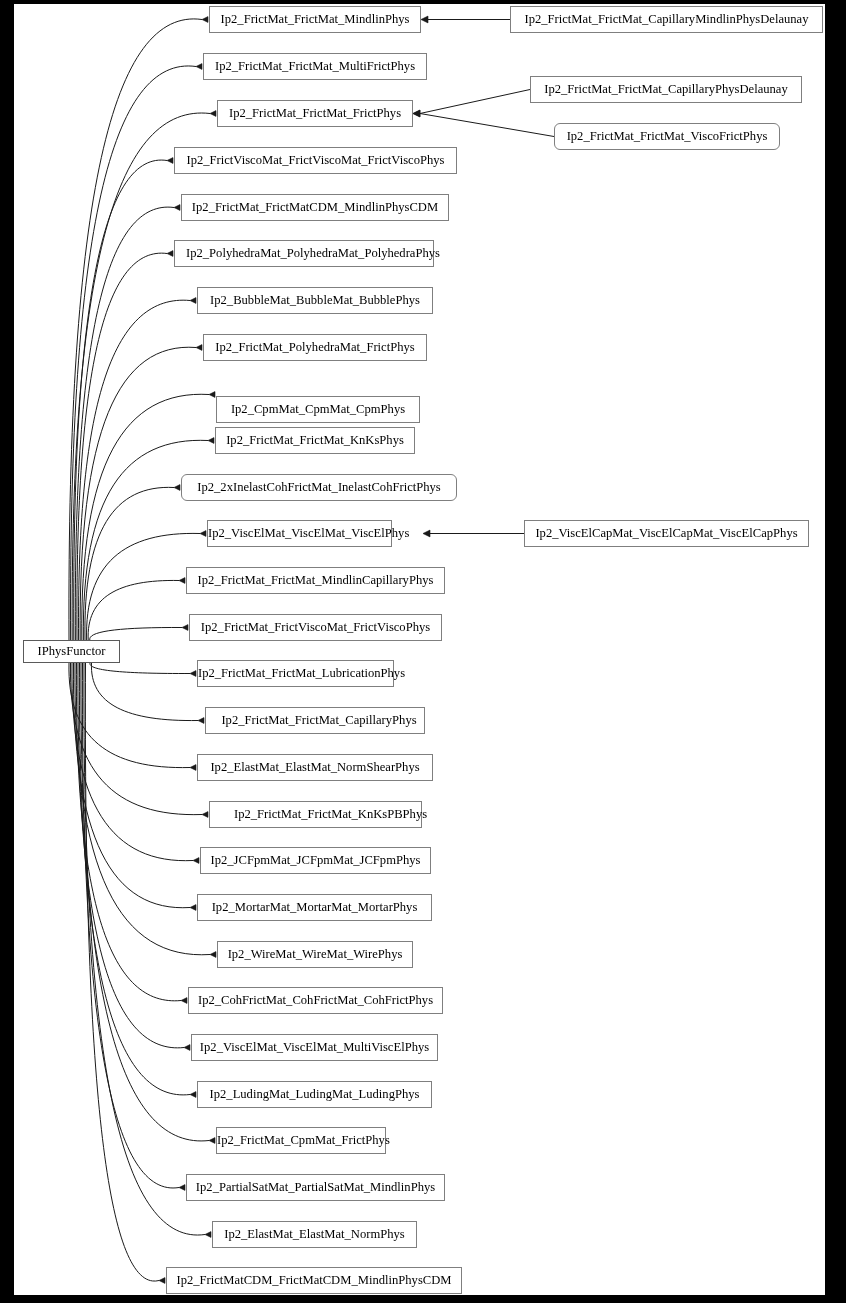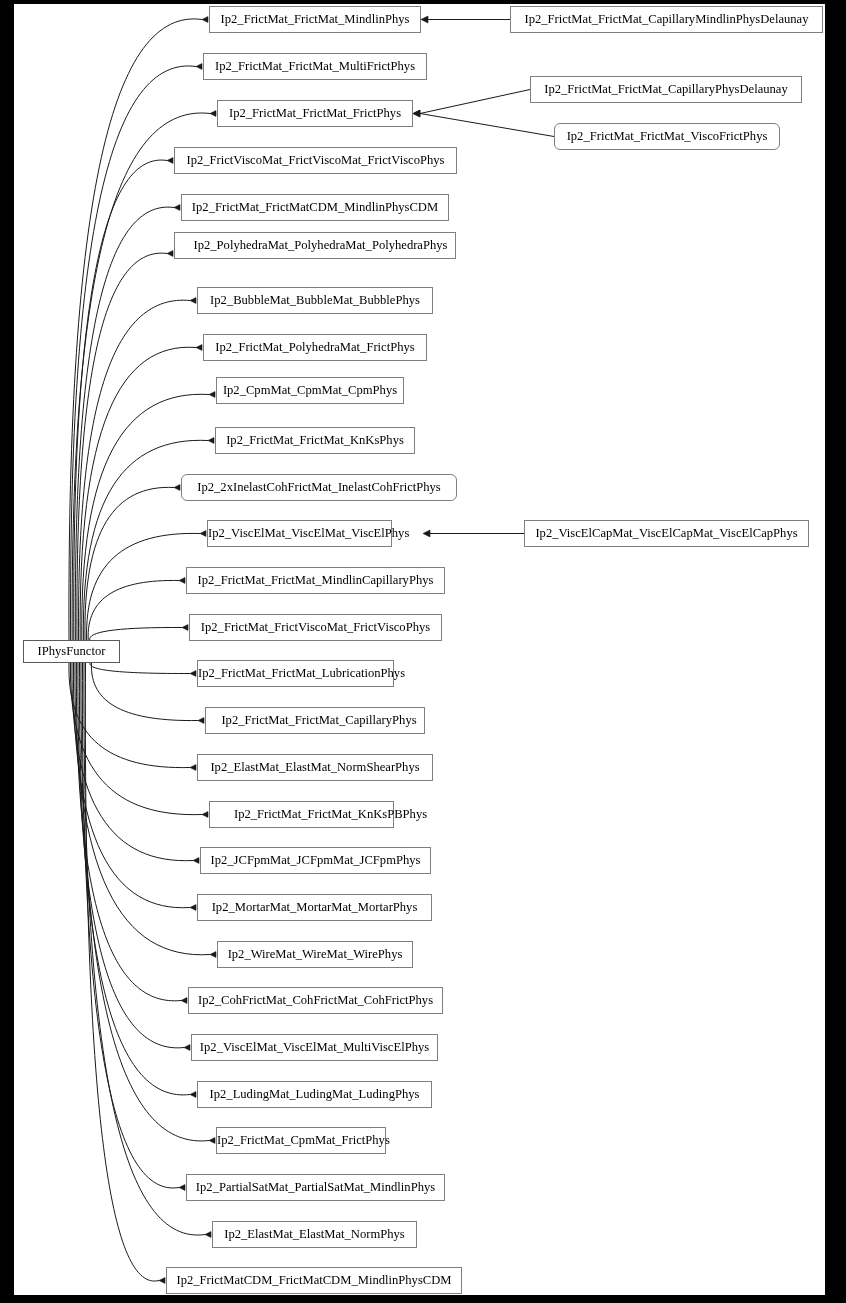--- a/index.html
+++ b/index.html
@@ -121,33 +121,33 @@
         <path d="M510,529.5 L416,529.5" fill="none" stroke="#1a1a1a" stroke-width="1"></path>
         <polygon points="409,529.5 416,526.1 416,532.9" fill="#1a1a1a" stroke="#1a1a1a" stroke-width="0.6"></polygon>
       </svg>
     <div id="nodes">
         <div class="node root" style="left: 9px; top: 636px; width: 97px; height: 23px; line-height: 21px;">IPhysFunctor</div>
         <div class="node" style="left: 195px; top: 2px; width: 212px;">Ip2_FrictMat_FrictMat_MindlinPhys</div>
         <div class="node" style="left: 189px; top: 49px; width: 224px;">Ip2_FrictMat_FrictMat_MultiFrictPhys</div>
         <div class="node" style="left: 203px; top: 96px; width: 196px;">Ip2_FrictMat_FrictMat_FrictPhys</div>
         <div class="node" style="left: 160px; top: 143px; width: 283px;">Ip2_FrictViscoMat_FrictViscoMat_FrictViscoPhys</div>
         <div class="node" style="left: 167px; top: 190px; width: 268px;">Ip2_FrictMat_FrictMatCDM_MindlinPhysCDM</div>
-        <div class="node" style="left: 160px; top: 228px; width: 282px; padding-left: 11px;">Ip2_PolyhedraMat_PolyhedraMat_PolyhedraPhys</div>
+        <div class="node" style="left: 160px; top: 236px; width: 260px; padding-left: 11px;">Ip2_PolyhedraMat_PolyhedraMat_PolyhedraPhys</div>
         <div class="node" style="left: 183px; top: 283px; width: 236px;">Ip2_BubbleMat_BubbleMat_BubblePhys</div>
         <div class="node" style="left: 189px; top: 330px; width: 224px;">Ip2_FrictMat_PolyhedraMat_FrictPhys</div>
-        <div class="node" style="left: 202px; top: 373px; width: 188px;">Ip2_CpmMat_CpmMat_CpmPhys</div>
+        <div class="node" style="left: 202px; top: 392px; width: 204px;">Ip2_CpmMat_CpmMat_CpmPhys</div>
         <div class="node" style="left: 201px; top: 423px; width: 200px;">Ip2_FrictMat_FrictMat_KnKsPhys</div>
         <div class="node" style="left: 167px; top: 470px; width: 276px; border-radius: 6px;">Ip2_2xInelastCohFrictMat_InelastCohFrictPhys</div>
         <div class="node" style="left: 193px; top: 516px; width: 185px;">Ip2_ViscElMat_ViscElMat_ViscElPhys</div>
         <div class="node" style="left: 172px; top: 563px; width: 259px;">Ip2_FrictMat_FrictMat_MindlinCapillaryPhys</div>
         <div class="node" style="left: 175px; top: 610px; width: 253px;">Ip2_FrictMat_FrictViscoMat_FrictViscoPhys</div>
         <div class="node" style="left: 183px; top: 656px; width: 197px;">Ip2_FrictMat_FrictMat_LubricationPhys</div>
         <div class="node" style="left: 191px; top: 703px; width: 220px; padding-left: 8px;">Ip2_FrictMat_FrictMat_CapillaryPhys</div>
         <div class="node" style="left: 183px; top: 750px; width: 236px;">Ip2_ElastMat_ElastMat_NormShearPhys</div>
-        <div class="node" style="left: 195px; top: 797px; width: 185px; padding-left: 24px;">Ip2_FrictMat_FrictMat_KnKsPBPhys</div>
+        <div class="node" style="left: 195px; top: 797px; width: 213px; padding-left: 24px;">Ip2_FrictMat_FrictMat_KnKsPBPhys</div>
         <div class="node" style="left: 186px; top: 843px; width: 231px;">Ip2_JCFpmMat_JCFpmMat_JCFpmPhys</div>
         <div class="node" style="left: 183px; top: 890px; width: 235px;">Ip2_MortarMat_MortarMat_MortarPhys</div>
         <div class="node" style="left: 203px; top: 937px; width: 196px;">Ip2_WireMat_WireMat_WirePhys</div>
         <div class="node" style="left: 174px; top: 983px; width: 255px;">Ip2_CohFrictMat_CohFrictMat_CohFrictPhys</div>
         <div class="node" style="left: 177px; top: 1030px; width: 247px;">Ip2_ViscElMat_ViscElMat_MultiViscElPhys</div>
         <div class="node" style="left: 183px; top: 1077px; width: 235px;">Ip2_LudingMat_LudingMat_LudingPhys</div>
         <div class="node" style="left: 202px; top: 1123px; width: 170px;">Ip2_FrictMat_CpmMat_FrictPhys</div>
         <div class="node" style="left: 172px; top: 1170px; width: 259px;">Ip2_PartialSatMat_PartialSatMat_MindlinPhys</div>
         <div class="node" style="left: 198px; top: 1217px; width: 205px;">Ip2_ElastMat_ElastMat_NormPhys</div>
         <div class="node" style="left: 152px; top: 1263px; width: 296px;">Ip2_FrictMatCDM_FrictMatCDM_MindlinPhysCDM</div>

